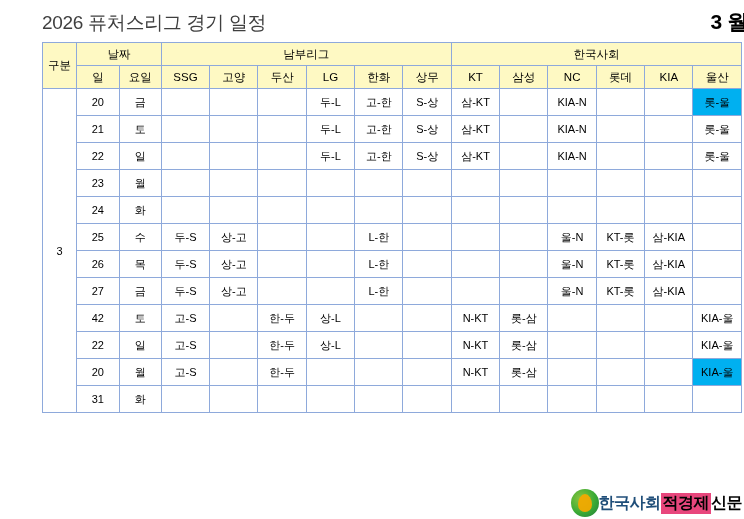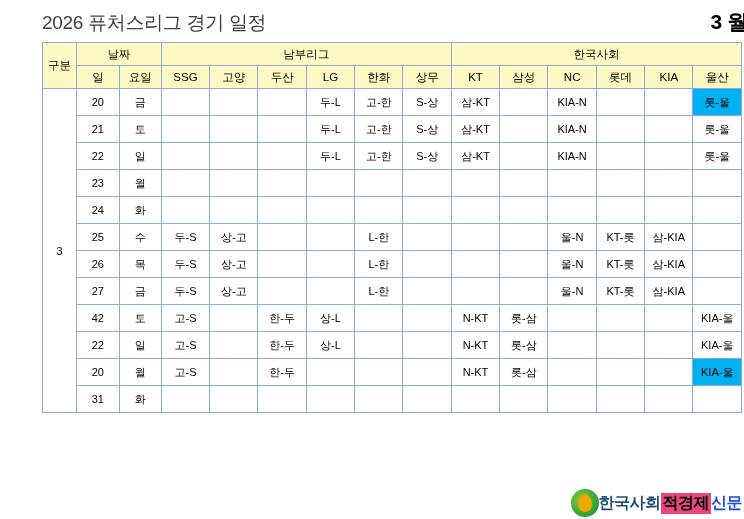--- a/index.html
+++ b/index.html
@@ -109,21 +109,21 @@
     letter-spacing: -0.5px;
     display: flex;
     align-items: center;
   }
   .logo-text .part1 { color: #1f4e79; }
   .logo-text .part2 {
     color: #000000;
     background: #e8467c;
     padding: 0 2px;
   }
-  .logo-text .part3 { color: #1d4ed8; }
+  .logo-text .part3 { color: #000000; }
 </style>
 </head>
 <body>
 
 <div class="page">
 
   <div class="title-row">
     <div class="doc-title">2026 퓨처스리그 경기 일정</div>
     <div class="doc-month">3 월</div>
   </div>

